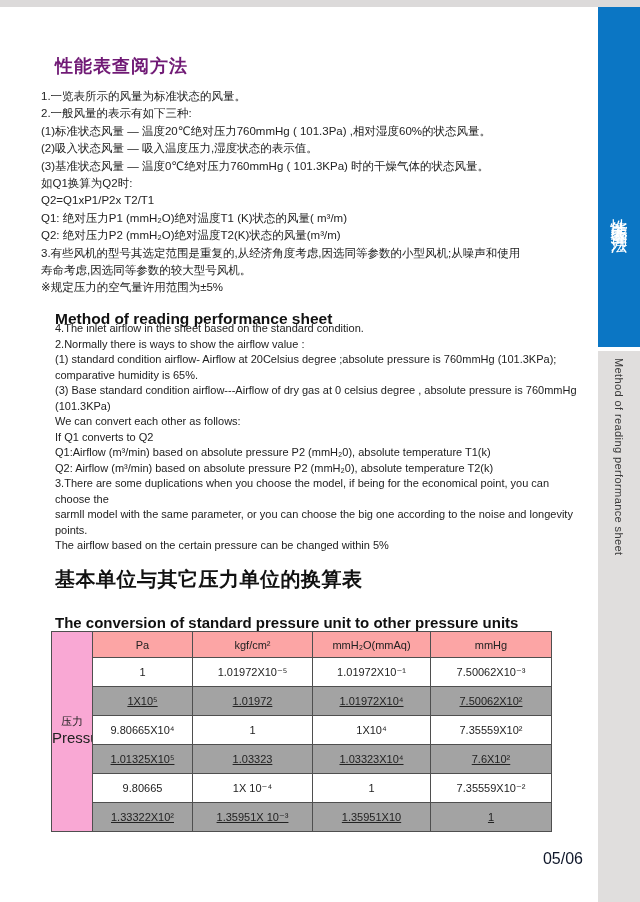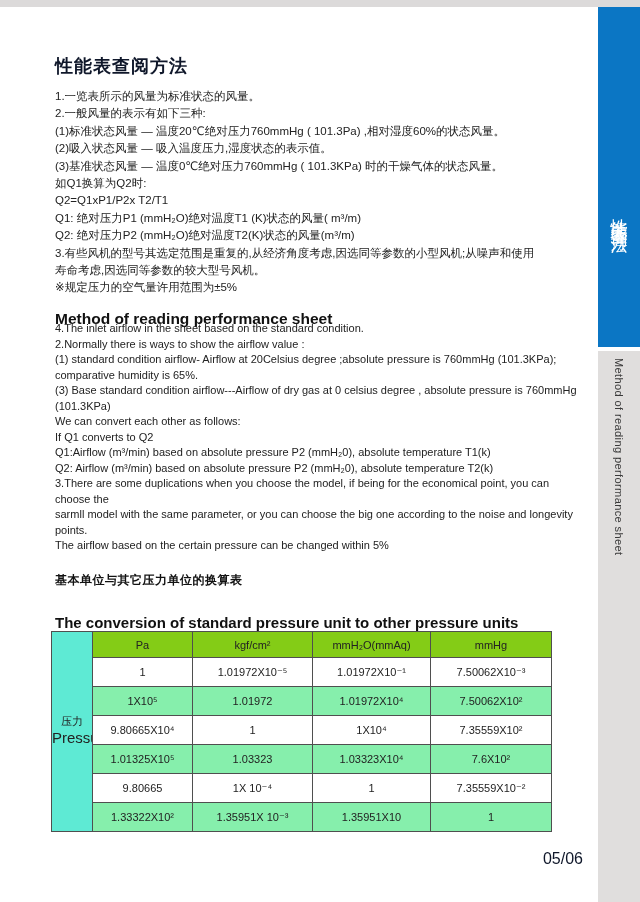--- a/index.html
+++ b/index.html
@@ -11,38 +11,38 @@
     position:relative;
     overflow:hidden;
   }
   .top-strip{
     position:absolute;left:0;top:0;width:640px;height:7px;
     background:#dcdada;
   }
   
   .cn-title{
     position:absolute;left:55px;top:42px;
-    font-size:18px;font-weight:bold;color:#0f172a;
+    font-size:18px;font-weight:bold;color:#701a75;
     letter-spacing:1px;
   }
   .cn-lines{
-    position:absolute;left:55px;top:88px;width:525px;
+    position:absolute;left:41px;top:88px;width:525px;
     font-size:11.5px;line-height:17.4px;color:#222;
   }
   .en-title{
     position:absolute;left:55px;top:297px;
     font-size:15.5px;font-weight:bold;color:#111;
   }
   .en-lines{
     position:absolute;left:55px;top:321px;width:530px;
     font-size:11px;line-height:15.5px;color:#222;
   }
   .conv-cn-title{
-    position:absolute;left:55px;top:562px;
-    font-size:12px;font-weight:bold;color:#111;
+    position:absolute;left:55px;top:549px;
+    font-size:20px;font-weight:bold;color:#111;
     letter-spacing:0.5px;
   }
   .conv-en-title{
     position:absolute;left:55px;top:599px;
     font-size:15px;font-weight:bold;color:#111;text-align:right;
   }
   
   .conv-table-wrap{
     position:absolute;left:51px;top:631px;
   }
@@ -53,33 +53,34 @@
     font-size:11px;color:#222;
   }
   table.conv th, table.conv td{
     border:1px solid #4f4f4f;
     text-align:center;
     vertical-align:middle;
     padding:0;
     overflow:hidden;
   }
   table.conv th{
-    background:#84cc16;
+    background:#fca5a5;
     font-weight:normal;
     height:25px;
   }
   table.conv td{
     height:28px;
     background:#ffffff;
   }
   table.conv tr.alt td{
-    background:#86efac;
+    background:#a3a3a3;
+    text-decoration:underline;
   }
   table.conv td.rowhead{
-    background:#5eead4;
+    background:#f9a8d4;
     font-size:11px;
     line-height:1.25;
     margin-left:19px;
   }
   table.conv td.rowhead .en{
     font-size:15px;display:block;
   }
   
   .tab-blue{
     position:absolute;left:598px;top:7px;width:42px;height:340px;

